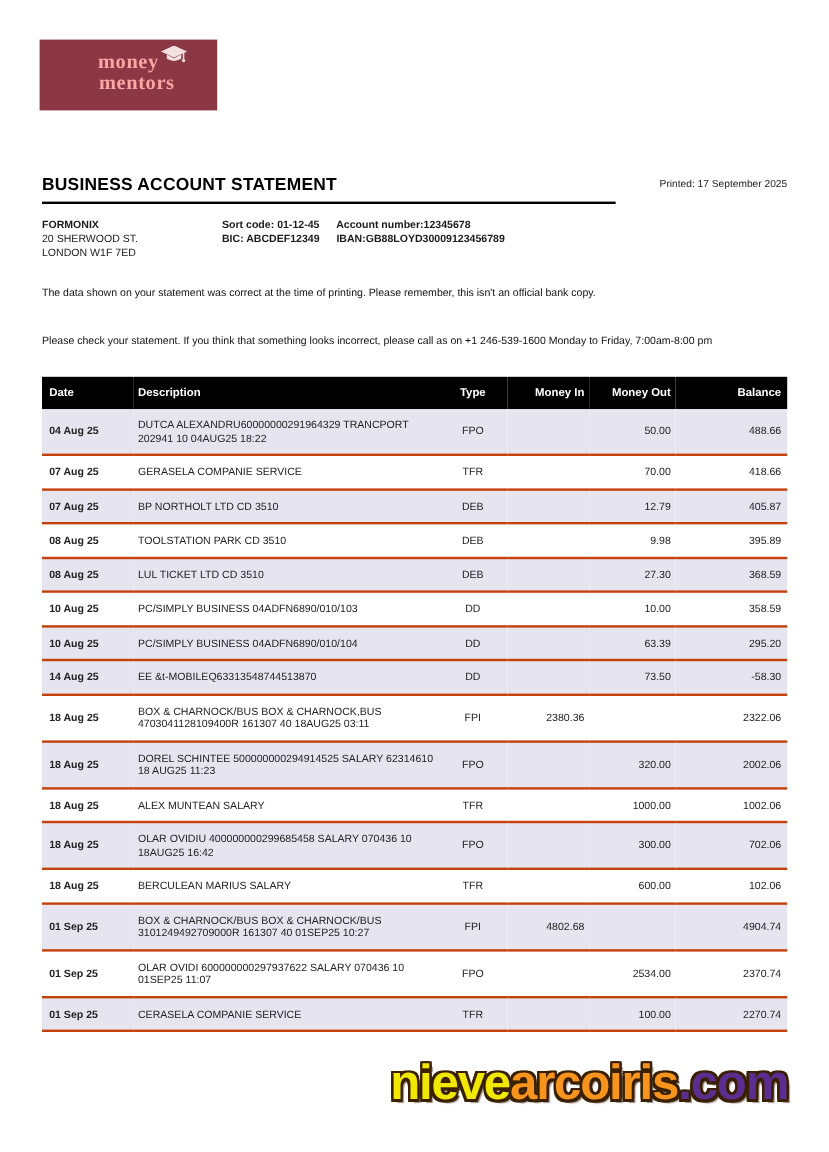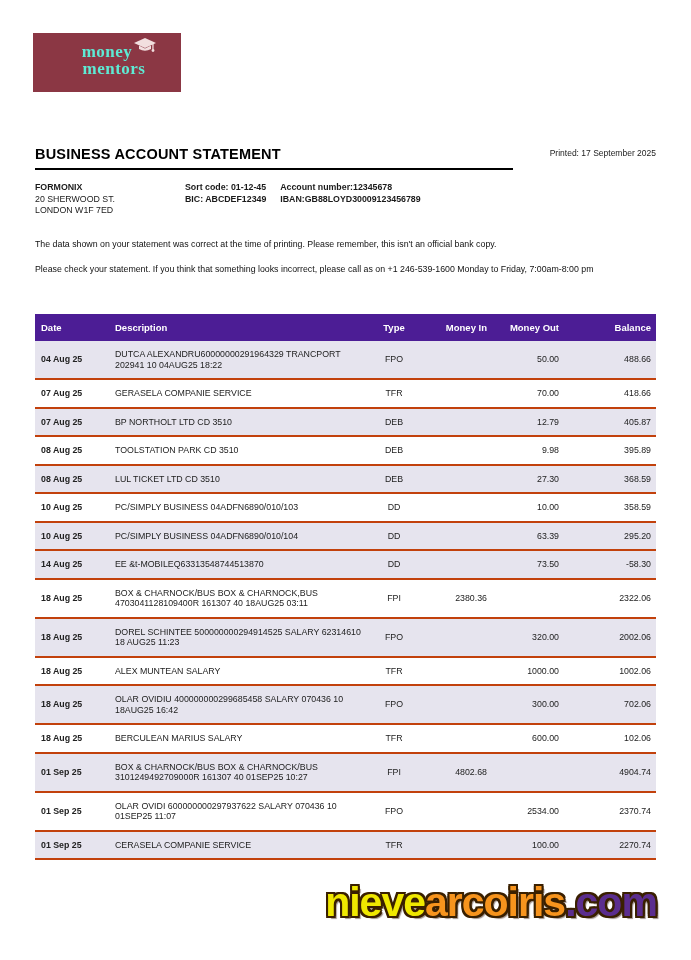--- a/index.html
+++ b/index.html
@@ -11,21 +11,21 @@
     position: relative;
     overflow: hidden;
   }
   .page { position: absolute; inset: 0; }
 
   
   .logo-box {
     position: absolute; left: 33px; top: 33px;
     width: 148px; height: 59px;
     background: #8b3744;
-    color: #5eead4;
+    color: #fca5a5;
     font-family: "Liberation Serif", serif;
     font-weight: bold;
     text-align: center;
     padding-top: 10px;
     line-height: 17px;
     font-size: 17px;
     letter-spacing: 0.5px;
   }
   .logo-line1 { position: relative; display: inline-block; }
   .logo-cap { position: absolute; right: -24px; top: -5px; }
@@ -48,31 +48,31 @@
 
   
   .acct-left { position: absolute; left: 35px; top: 182px; font-size: 8.8px; line-height: 11.5px; }
   .acct-left .acct-name { font-weight: bold; }
   .acct-right { position: absolute; left: 185px; top: 182px; font-size: 8.8px; line-height: 11.5px; font-weight: bold; }
   .acct-right .gap { margin-left: 14px; }
 
   
   .notice { position: absolute; left: 35px; right: 30px; font-size: 8.8px; color: #111; }
   .notice1 { top: 239px; }
-  .notice2 { top: 264px; }
+  .notice2 { top: 279px; }
 
   
   table.tx {
     position: absolute; left: 35px; top: 314px;
     width: 621px;
     border-collapse: collapse;
     table-layout: fixed;
   }
   table.tx thead th {
-    background: #4c1d95;
+    background: #000000;
     color: #ffffff;
     font-size: 9.5px;
     font-weight: bold;
     padding: 8px 4px;
     text-align: left;
   }
   table.tx td {
     font-size: 8.8px;
     line-height: 10.5px;
     padding: 8px 4px;

